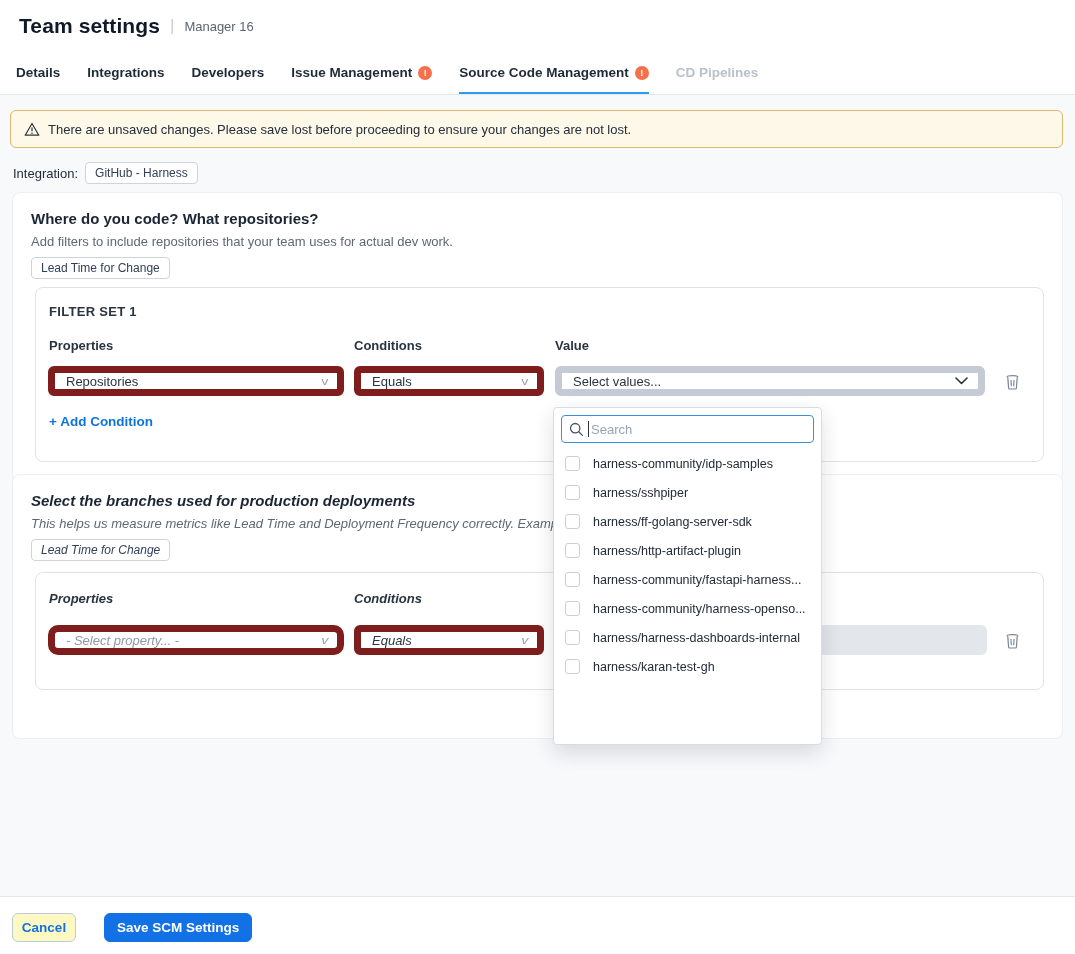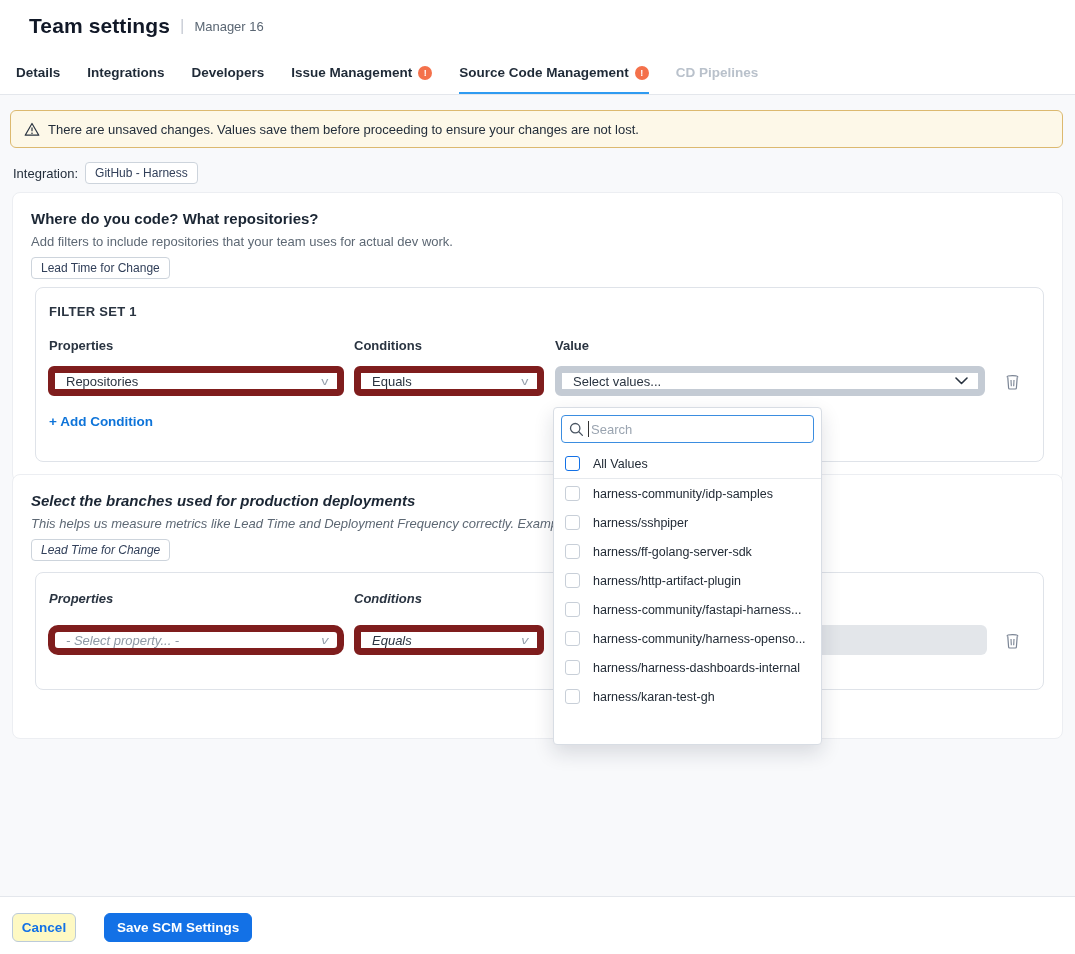--- a/index.html
+++ b/index.html
@@ -6,21 +6,21 @@
   html,body { width:1075px; height:954px; }
   body {
     position:relative;
     font-family:"Liberation Sans","DejaVu Sans",sans-serif;
     background:#ffffff;
     color:#1f2a37;
     overflow:hidden;
   }
   
   .header { position:absolute; left:0; top:0; width:1075px; height:53px; background:#fff; }
-  .header-inner { display:flex; align-items:center; gap:10px; padding:14px 0 0 29px; }
+  .header-inner { display:flex; align-items:center; gap:10px; padding:14px 0 0 19px; }
   .page-title { font-size:21px; font-weight:700; color:#111827; letter-spacing:.1px; }
   .title-sep { color:#c8cdd5; font-size:17px; font-weight:300; }
   .page-subtitle { font-size:13px; color:#5a6673; }
   
   .tabs { position:absolute; left:0; top:53px; width:1075px; height:42px; background:#fff;
           border-bottom:1px solid #e4e7ec; display:flex; align-items:stretch; gap:27px; padding-left:16px; }
   .tab { display:flex; align-items:center; gap:6px; font-size:13.5px; font-weight:600; color:#1f2a37;
          cursor:pointer; border-bottom:2.5px solid transparent; }
   .tab.active { border-bottom-color:#2f9bf1; }
   .tab.disabled { color:#b9c1cb; }
@@ -121,21 +121,21 @@
 </div>
 
 <div class="content">
 
   <div class="banner">
     <svg class="banner-icon" width="16" height="15" viewBox="0 0 16 15">
       <path d="M8 1.5 L14.8 13.2 L1.2 13.2 Z" fill="none" stroke="#2a3441" stroke-width="1.2" stroke-linejoin="round"></path>
       <line x1="8" y1="5.6" x2="8" y2="9.2" stroke="#2a3441" stroke-width="1.2"></line>
       <circle cx="8" cy="11.2" r="0.8" fill="#2a3441"></circle>
     </svg>
-    <span class="banner-text">There are unsaved changes. Values save them before proceeding to ensure your changes are not lost.</span>
+    <span class="banner-text">There are unsaved changes. Please save lost before proceeding to ensure your changes are not lost.</span>
   </div>
 
   <div class="integration-row">
     <span class="integration-label">Integration:</span>
     <span class="chip">GitHub - Harness</span>
   </div>
 
   <div class="card card1">
     <div class="card-title" style="top:17px;">Where do you code? What repositories?</div>
     <div class="card-subtitle" style="top:41px;">Add filters to include repositories that your team uses for actual dev work.</div>
@@ -206,24 +206,20 @@
 <div class="popup">
   <div class="search-wrap">
     <svg class="search-icon" width="15" height="15" viewBox="0 0 15 15">
       <circle cx="6.2" cy="6.2" r="4.7" fill="none" stroke="#4a5562" stroke-width="1.3"></circle>
       <line x1="9.8" y1="9.8" x2="13.4" y2="13.4" stroke="#4a5562" stroke-width="1.3" stroke-linecap="round"></line>
     </svg>
     <input class="search-input" type="text" placeholder="Search" style="">
     <div class="caret"></div>
   </div>
 
-  <div class="dd-row all-values-row">
-    <span class="cb cb-blue"></span>
-    <span>All Values</span>
-  </div>
 
   <div class="dd-row">
     <span class="cb cb-gray"></span>
     <span>harness-community/idp-samples</span>
   </div>
   <div class="dd-row">
     <span class="cb cb-gray"></span>
     <span>harness/sshpiper</span>
   </div>
   <div class="dd-row">

